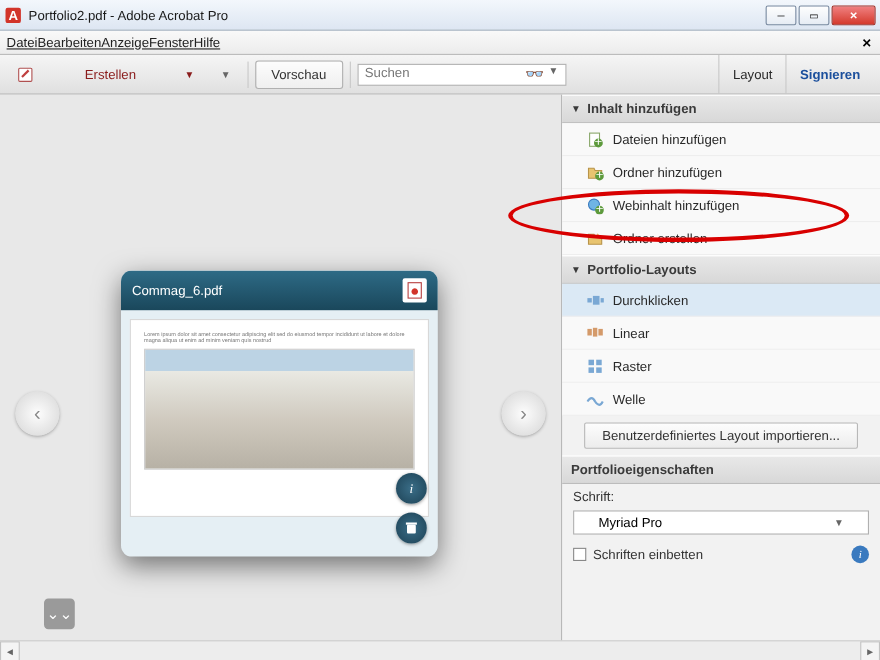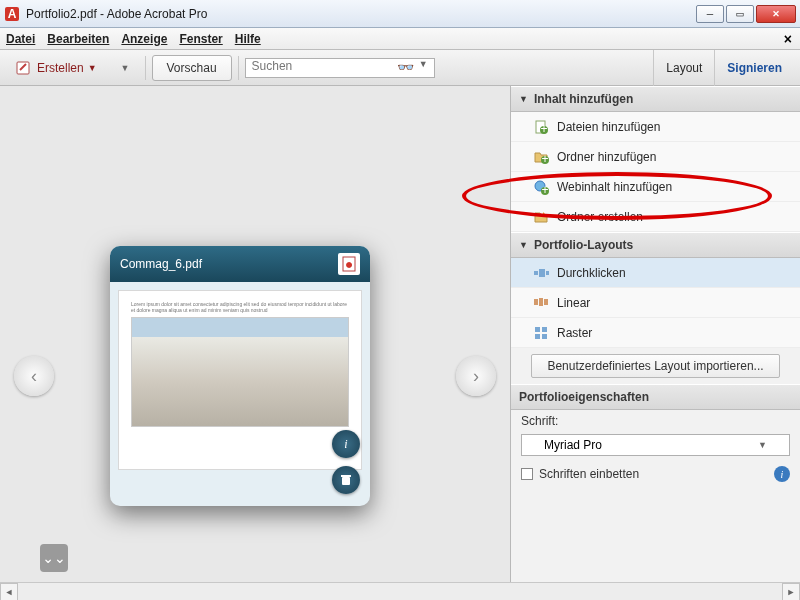--- a/index.html
+++ b/index.html
@@ -6,44 +6,44 @@
 body{width:800px;height:600px;overflow:hidden;background:#d8d8d8;}
 
 .titlebar{height:28px;background:linear-gradient(#f3f7fc,#dde6f2);border-bottom:1px solid #9eaec0;display:flex;align-items:center;padding:0 4px;}
 .titlebar .ticon{width:16px;height:16px;margin-right:6px;}
 .title-text{flex:0 0 auto;color:#1a1a1a;}
 .titlebar .spacer{flex:1;}
 .winbtn{width:28px;height:18px;border:1px solid #7a8aa0;margin-left:2px;background:linear-gradient(#fefefe,#e6ecf4);display:flex;align-items:center;justify-content:center;font-size:9px;border-radius:2px;}
 .winbtn.close{background:linear-gradient(#f08080,#d43a2d);border-color:#a02b22;color:#fff;width:40px;font-weight:bold;}
 
 .menubar{height:22px;background:linear-gradient(#f9f9f9,#ececec);border-bottom:1px solid #bcbcbc;display:flex;align-items:center;padding-left:6px;}
-.menubar .mitem{margin-right:12px;color:#222;cursor:default;font-weight:bold;}
+.menubar .mitem{margin-right:0;color:#222;cursor:default;}
 .menubar .mitem u{text-decoration:underline;}
 .menubar .mclose{margin-left:auto;margin-right:8px;font-weight:bold;font-size:14px;}
 
 .toolbar{height:36px;background:linear-gradient(#f5f5f5,#e0e0e0);border-bottom:1px solid #b8b8b8;display:flex;align-items:center;padding:0 6px;gap:6px;}
 .tbtn{display:flex;align-items:center;height:26px;padding:0 8px;border:1px solid transparent;border-radius:3px;color:#333;}
-.tbtn.create{color:#8a1c1c;}
+.tbtn.create{color:#8a1c1c;gap:40px;}
 .tbtn.create .drop{margin-left:4px;font-size:9px;}
 .tbtn.preview{border:1px solid #b0b0b0;background:linear-gradient(#fdfdfd,#efefef);padding:0 14px;}
 .tb-sep{width:1px;height:24px;background:#c8c8c8;}
 .search{flex:0 0 190px;height:20px;border:1px solid #b0b0b0;background:#fff;display:flex;align-items:flex-start;padding:0 6px;color:#777;}
 .search .bino{margin-left:auto;font-size:14px;}
 .toolbar .rightbtns{margin-left:auto;display:flex;align-items:center;gap:0;}
 .rightbtns .rbtn{padding:0 12px;height:36px;display:flex;align-items:center;border-left:1px solid #c8c8c8;color:#2a2a2a;}
 .rightbtns .rbtn.blue{color:#1b4f9c;font-weight:600;}
 
 .main{display:flex;height:calc(600px - 28px - 22px - 36px - 18px);}
 .canvas{flex:1;background:#e8e8e8;position:relative;overflow:hidden;}
 .navcirc{position:absolute;width:40px;height:40px;border-radius:50%;background:radial-gradient(#fdfdfd,#d5d5d5);box-shadow:0 1px 3px rgba(0,0,0,.3);display:flex;align-items:center;justify-content:center;color:#888;font-size:18px;top:270px;}
 .navcirc.left{left:14px;}
 .navcirc.right{right:14px;}
 .expand{position:absolute;left:40px;bottom:10px;width:28px;height:28px;border-radius:4px;background:rgba(90,90,90,.55);color:#fff;display:flex;align-items:center;justify-content:center;font-size:14px;}
 
-.card{position:absolute;left:110px;top:160px;width:260px;height:260px;border-radius:10px;background:#e5eff4;box-shadow:0 8px 24px rgba(0,0,0,.5);overflow:hidden;}
+.card{position:absolute;left:110px;top:160px;width:288px;height:260px;border-radius:10px;background:#e5eff4;box-shadow:0 8px 24px rgba(0,0,0,.5);overflow:hidden;}
 .card-hdr{height:36px;background:linear-gradient(#2e6b86,#1a475b);color:#fff;display:flex;align-items:center;padding:0 10px;font-size:13px;}
 .card-hdr .pdfbadge{margin-left:auto;width:22px;height:22px;background:#fff;border-radius:2px;display:flex;align-items:center;justify-content:center;}
 .card-body{padding:10px 12px;background:#fff;margin:8px;border:1px solid #d8d8d8;height:180px;overflow:hidden;}
 .card-body .docttl{color:#2a6aa0;font-size:11px;margin-bottom:4px;}
 .card-body .docttl .month{color:#c8892a;}
 .card-body .docimg{width:100%;height:110px;background:linear-gradient(#bcd3e4 0%,#bcd3e4 18%,#e9e9e3 18%,#cfc9be 60%,#b7b1a5 100%);border:1px solid #ccc;margin-top:4px;}
 .card-ctl{position:absolute;right:10px;width:28px;height:28px;border-radius:50%;background:radial-gradient(#3a6d87,#1c4154);color:#fff;display:flex;align-items:center;justify-content:center;font-style:italic;font-family:Georgia,serif;box-shadow:0 1px 3px rgba(0,0,0,.4);}
 .card-ctl.info{bottom:48px;}
 .card-ctl.trash{bottom:12px;font-style:normal;}
 
@@ -232,20 +232,28 @@
       <span class="ic">
           <svg width="16" height="16">
             <rect x="2" y="2" width="5" height="5" fill="#7aa8d4"></rect>
             <rect x="9" y="2" width="5" height="5" fill="#7aa8d4"></rect>
             <rect x="2" y="9" width="5" height="5" fill="#7aa8d4"></rect>
             <rect x="9" y="9" width="5" height="5" fill="#7aa8d4"></rect>
           </svg>
         </span>
       <span>Raster</span>
     </div>
+    <div class="pitem">
+      <span class="ic">
+          <svg width="16" height="16">
+            <path d="M1 10 q4 -6 7 0 q4 6 7 0" fill="none" stroke="#7aa8d4" stroke-width="2"></path>
+          </svg>
+        </span>
+      <span>Welle</span>
+    </div>
     <div class="pbtn">
         <span>Benutzerdefiniertes Layout importieren...</span>
       </div>
 
     <div class="phdr sub">
         <span>Portfolioeigenschaften</span>
       </div>
     <div class="prow">
         <span>Schrift:</span>
       </div>

